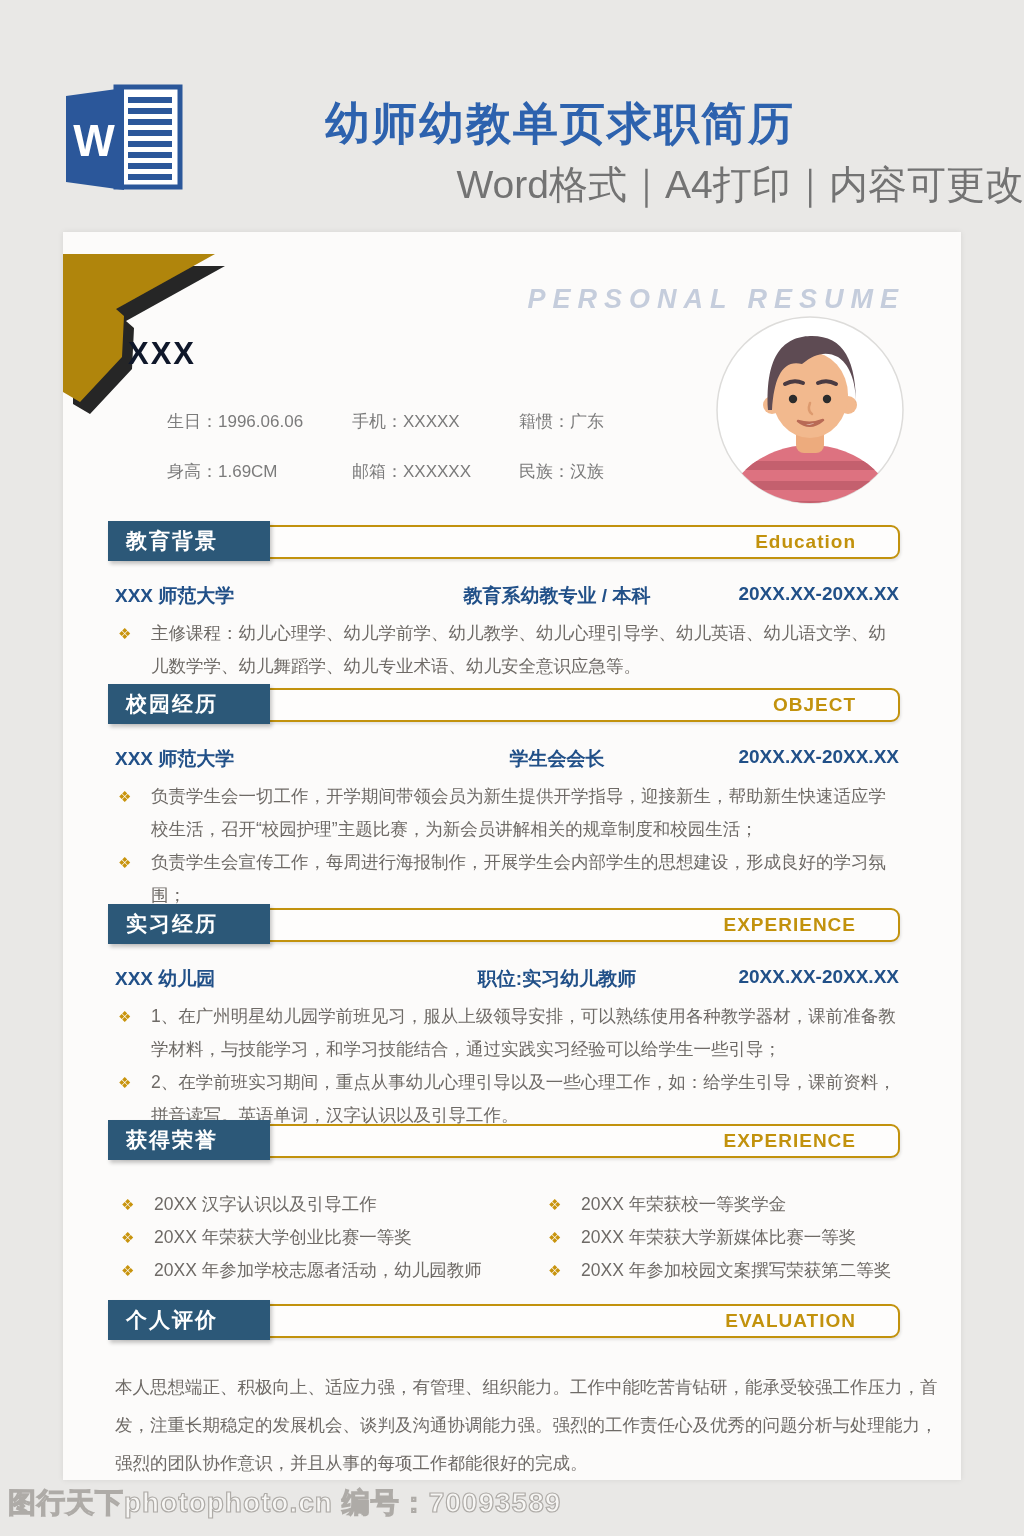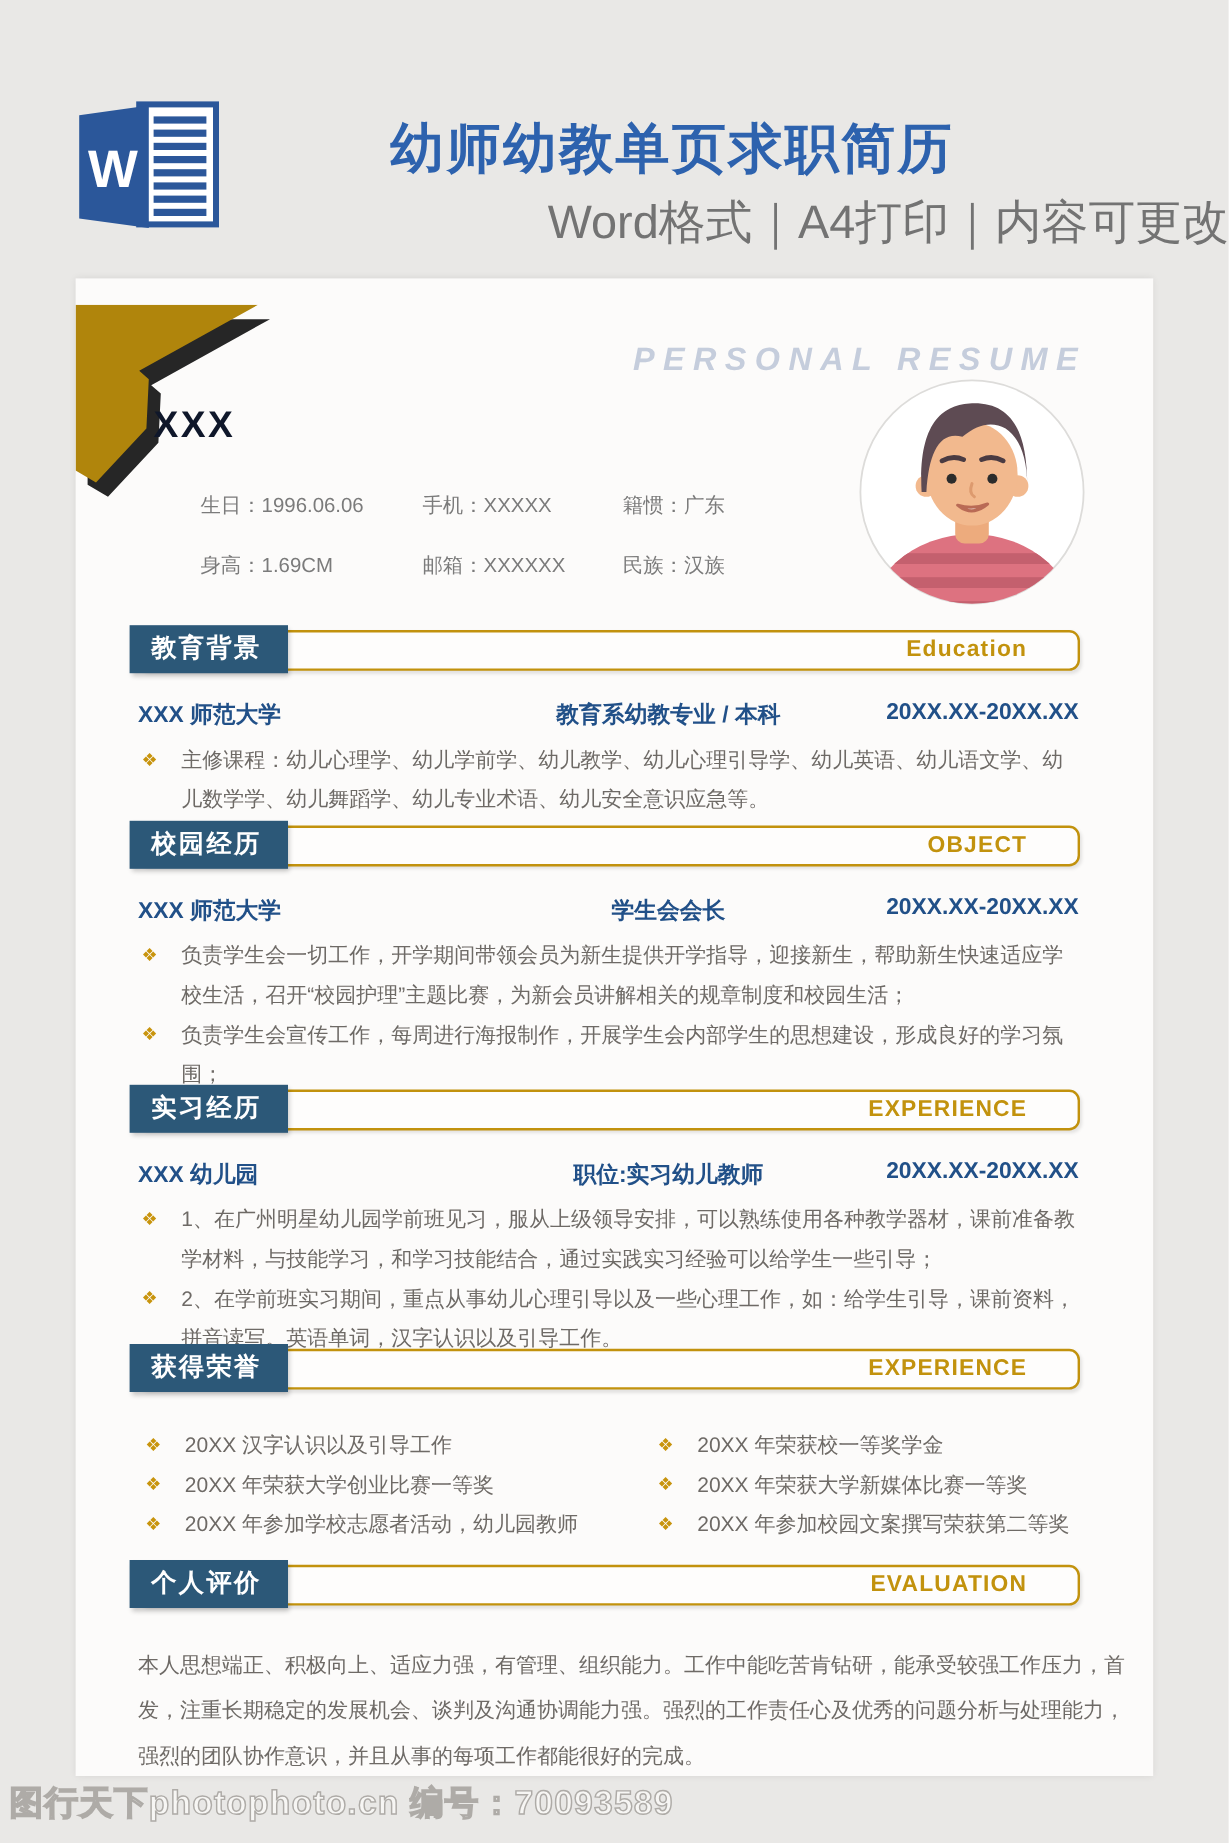--- a/index.html
+++ b/index.html
@@ -27,21 +27,21 @@
     font-size:17px;color:#7b7b7b;margin-left:32px;}
   .avatar{position:absolute;left:652px;top:83px;}
 
   
   .section{position:absolute;left:0;width:898px;}
   .sec-header{position:relative;height:40px;}
   .pill{position:absolute;left:52px;right:61px;top:4px;height:30px;background:#fefdfc;
     border:2px solid #c2920d;border-radius:9px;box-shadow:1px 2px 3px rgba(0,0,0,0.10);}
   .pill-label{position:absolute;right:42px;top:0;height:30px;line-height:30px;
     font-size:19px;font-weight:bold;color:#c2920d;letter-spacing:1px;}
-  .blue-box{position:absolute;left:45px;top:0;width:132px;height:40px;background:#2c5878;
+  .blue-box{position:absolute;left:45px;top:0;width:162px;height:40px;background:#2c5878;
     box-shadow:2px 3px 4px rgba(0,0,0,0.22);}
   .blue-box span{display:block;padding-left:18px;line-height:40px;font-size:21px;
     font-weight:bold;color:#ffffff;letter-spacing:2px;}
   .sec-body{margin:0 62px 0 52px;}
   .exp-row{display:flex;margin-top:22px;font-size:19px;font-weight:bold;color:#215088;}
   .exp-row .row-left{width:300px;}
   .exp-row .row-center{flex:1;text-align:center;}
   .exp-row .row-right{width:200px;text-align:right;}
   ul.bullets{list-style:none;margin:8px 0 0 0;padding:0 0 0 3px;}
   ul.bullets li{display:flex;}

